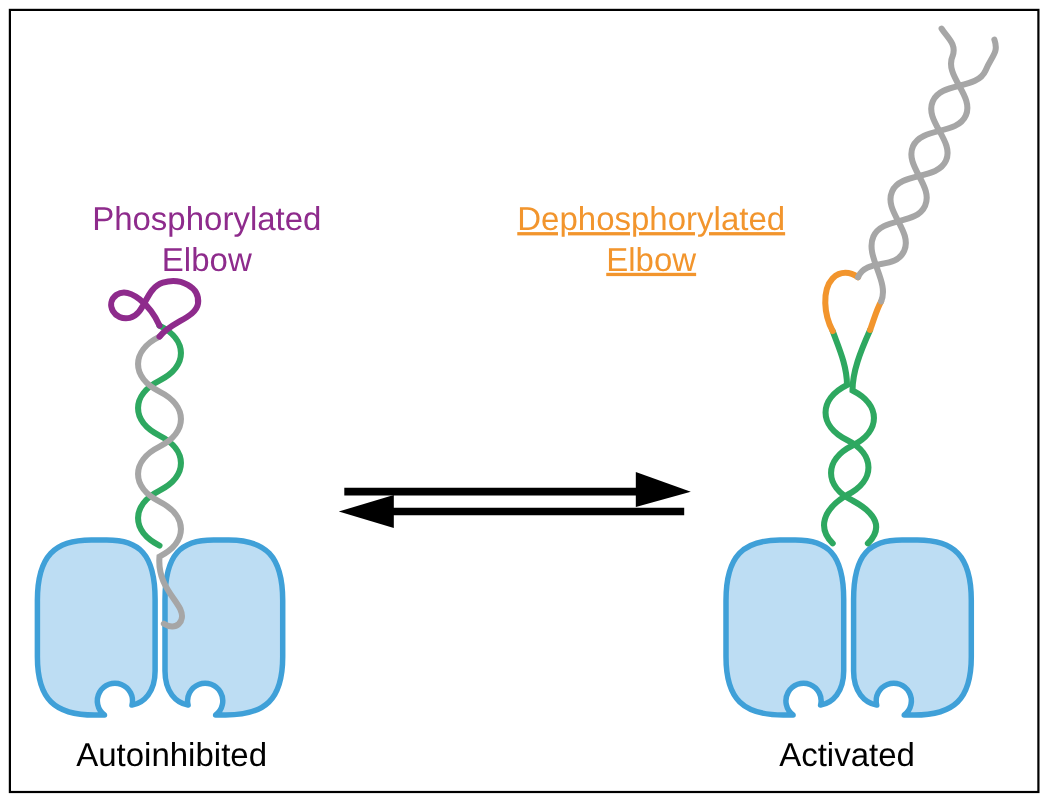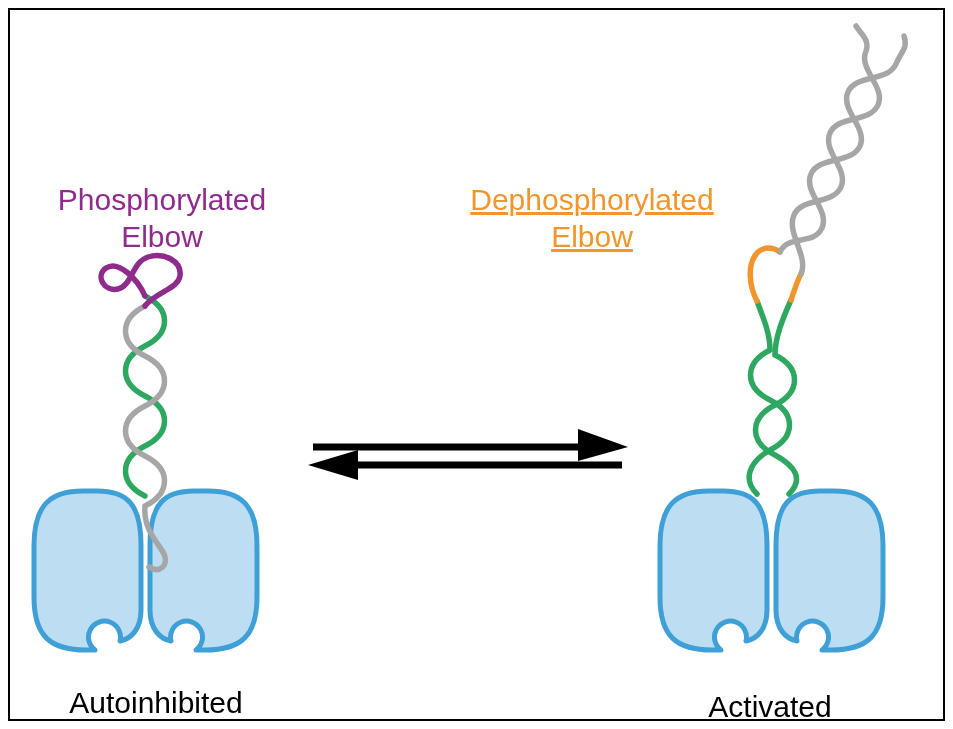--- a/index.html
+++ b/index.html
@@ -19,21 +19,21 @@
   svg{position:absolute;left:0;top:0;}
   .label{
     position:absolute;
     transform:translateX(-50%);
     text-align:center;
     font-size:30px;
     line-height:37px;
     white-space:nowrap;
     color:var(--text,#000);
   }
-  .label.purple{color:var(--phospho_elbow,#8e2b8c);}
+  .label.purple{color:var(--phospho_elbow,#8e2b8c);margin-left:26px;}
   .label.orange{color:var(--dephospho_elbow,#f2952d);text-decoration:underline;}
   .coil{fill:none;stroke-width:5.5;stroke-linecap:round;}
   .motor{
     fill:var(--motor_fill,#bdddf3);
     stroke:var(--motor_stroke,#3fa0d8);
     stroke-width:5;
     stroke-linejoin:round;
   }
   .arrowshaft{stroke:var(--arrow,#000);stroke-width:7;fill:none;}
   .arrowhead{fill:var(--arrow,#000);stroke:none;}
@@ -148,17 +148,17 @@
     <span>Elbow</span>
   </div>
 
   <div class="label orange" style="left:592px;top:181px;">
     <span>Dephosphorylated</span><br>
     <span>Elbow</span>
   </div>
 
 
 
-  <div class="label" style="left:156px;top:684px;">Autoinhibited</div>
+  <div class="label" style="left:156px;top:668px;">Autoinhibited</div>
 
-  <div class="label" style="left:770px;top:668px;margin-top:20px;">Activated</div>
+  <div class="label" style="left:770px;top:668px;">Activated</div>
 
 </div>
 
 </body></html>

